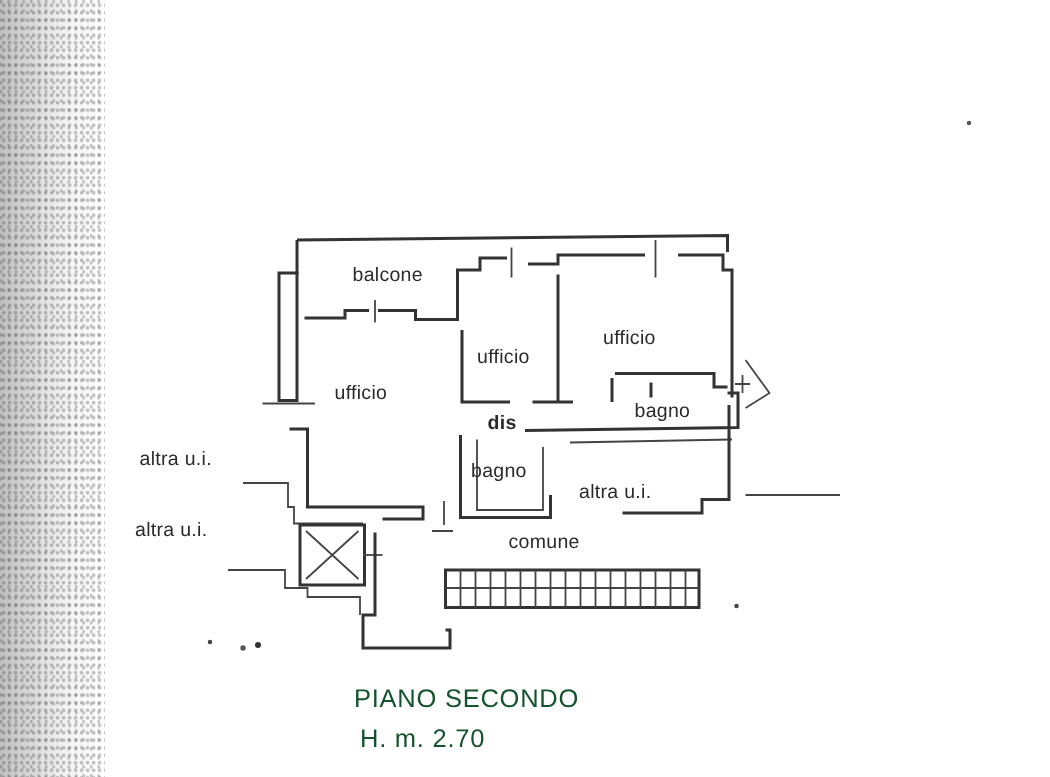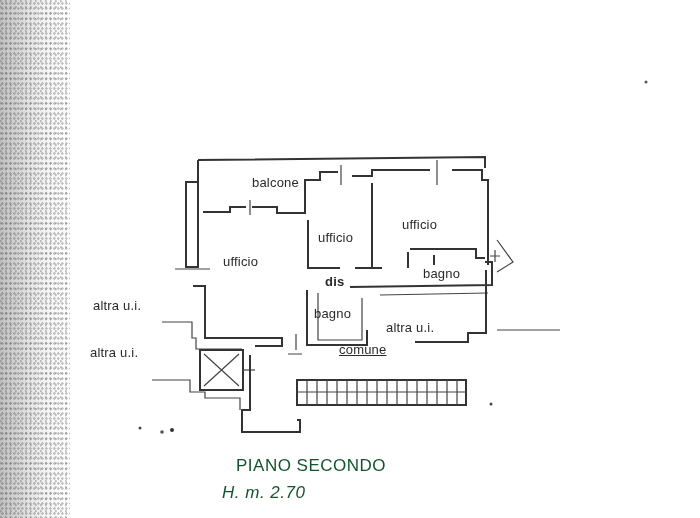--- a/index.html
+++ b/index.html
@@ -85,26 +85,26 @@
     <path d="M307,380 L307,405 M317,380 L317,405 M327,380 L327,405 M337,380 L337,405 M347,380 L347,405 M357,380 L357,405 M367,380 L367,405 M377,380 L377,405 M387,380 L387,405 M397,380 L397,405 M407,380 L407,405 M417,380 L417,405 M427,380 L427,405 M437,380 L437,405 M447,380 L447,405 M457,380 L457,405"></path>
   </g>
 
   <circle cx="140" cy="428" r="1.5" fill="#444"></circle>
   <circle cx="162" cy="432" r="1.8" fill="#555"></circle>
   <circle cx="172" cy="430" r="2" fill="#333"></circle>
   <circle cx="491" cy="404" r="1.5" fill="#444"></circle>
   <circle cx="646" cy="82" r="1.5" fill="#555"></circle>
 </svg>
 
-<span class="label" style="left:238px;top:175px;padding-left:14px;">balcone</span>
+<span class="label" style="left:221px;top:175px;padding-left:14px;">balcone</span>
 <span class="label" style="left:223px;top:254px;">ufficio</span>
 <span class="label" style="left:318px;top:230px;">ufficio</span>
 <span class="label" style="left:402px;top:217px;">ufficio</span>
 <span class="label" style="left:325px;top:274px;font-weight:bold;">dis</span>
 <span class="label" style="left:423px;top:266px;">bagno</span>
 <span class="label" style="left:314px;top:306px;">bagno</span>
-<span class="label" style="left:339px;top:342px;text-decoration:underline;">comune</span>
+<span class="label" style="left:339px;top:353px;">comune</span>
 <span class="label" style="left:93px;top:298px;">altra u.i.</span>
 <span class="label" style="left:90px;top:345px;">altra u.i.</span>
 <span class="label" style="left:386px;top:320px;">altra u.i.</span>
 
 <span class="title" style="left:236px;top:456px;">PIANO SECONDO</span>
-<span class="title" style="left:222px;top:483px;font-style:italic;">H. m. 2.70</span>
+<span class="title" style="left:240px;top:483px;">H. m. 2.70</span>
 
 </body></html>

